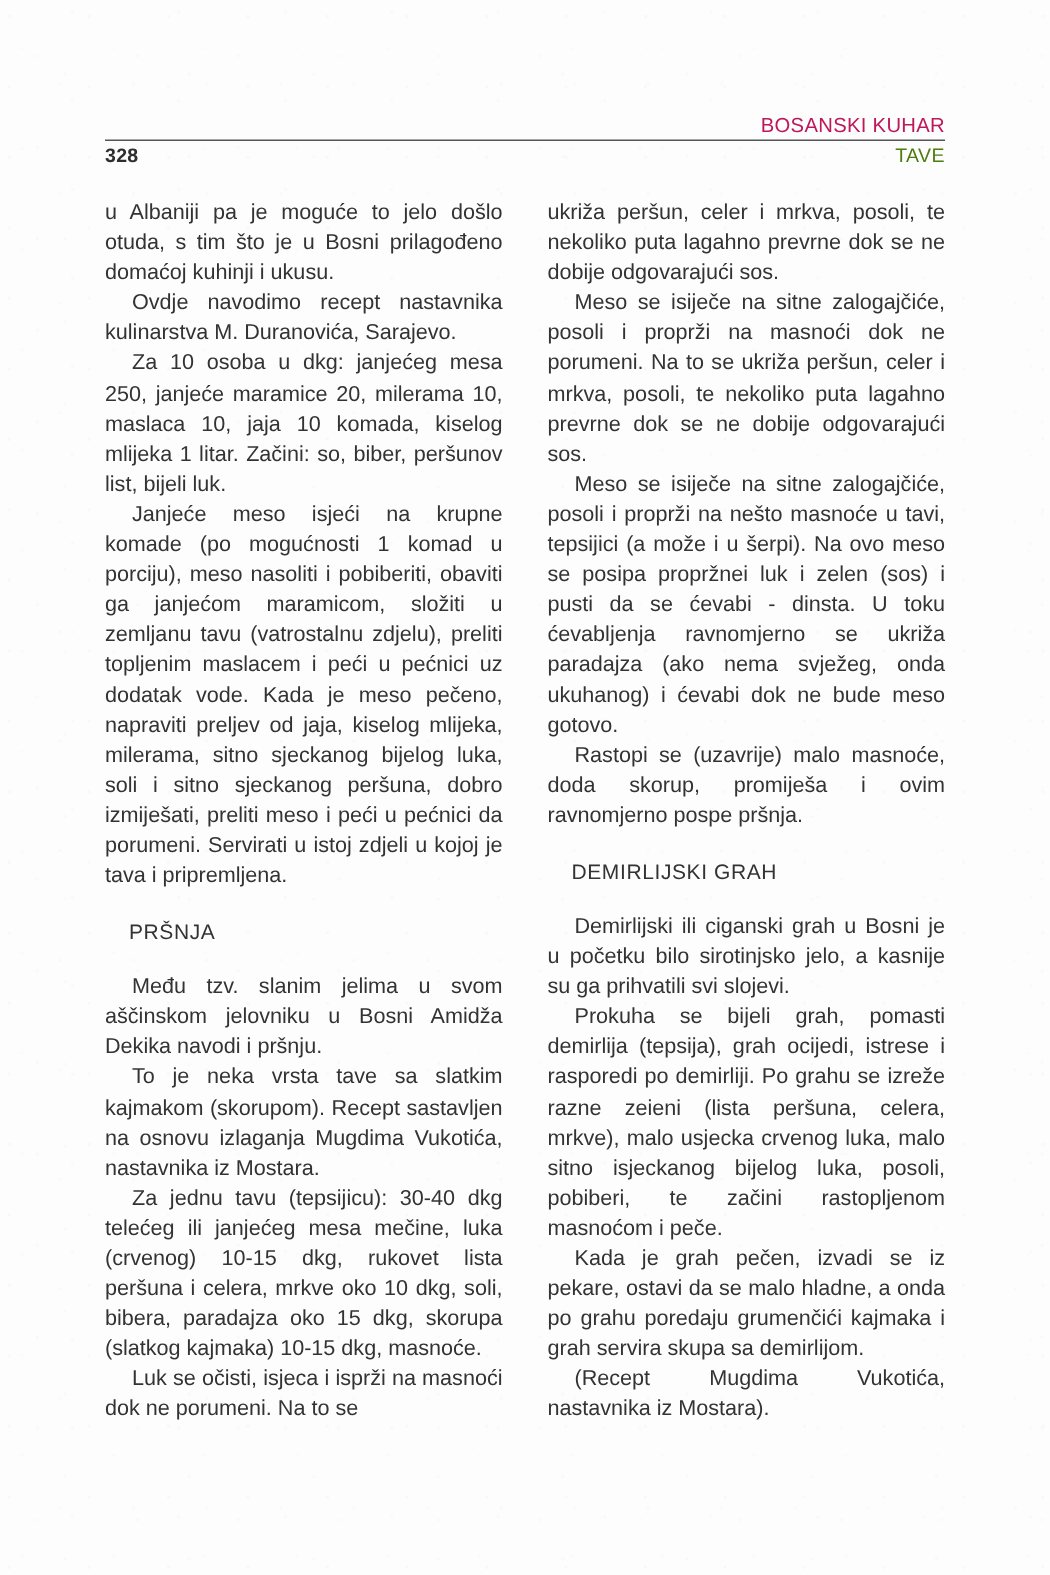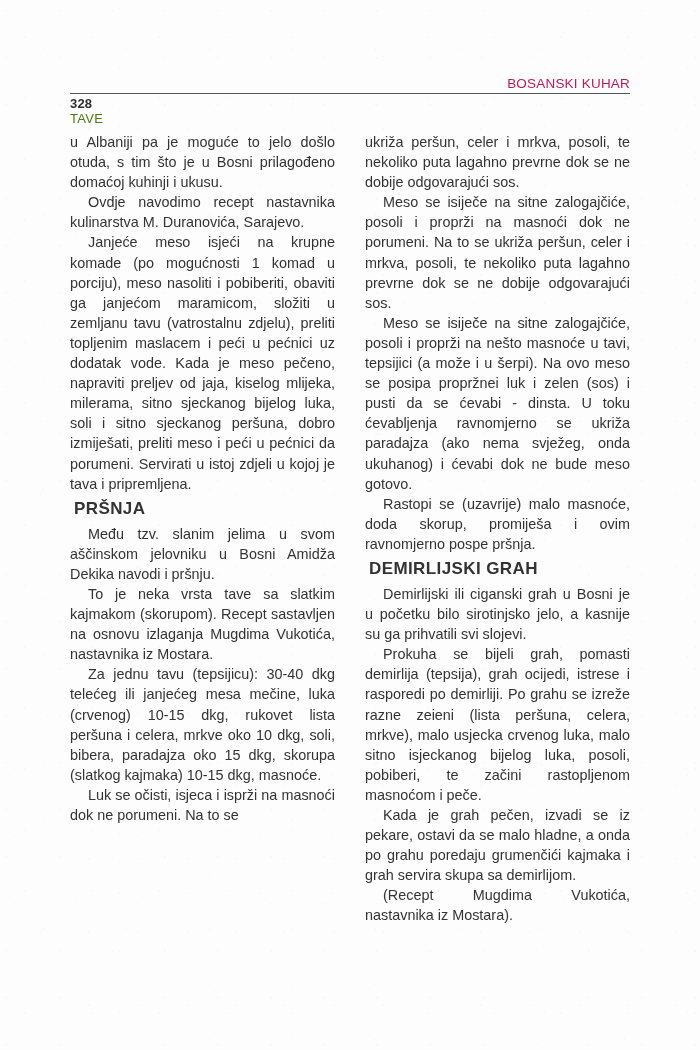--- a/index.html
+++ b/index.html
@@ -58,21 +58,20 @@
     width: 560px;
     height: 0;
     border-top: 1.5px solid #555555;
     margin-top: 2px;
   }
   .header-row {
     display: flex;
     justify-content: space-between;
     align-items: baseline;
     margin-top: 2px;
-    flex-direction: column;
   }
   .page-number {
     font-size: 13px;
     font-weight: bold;
     color: #2e2e2e;
     letter-spacing: 0.2px;
   }
   .header-section {
     font-size: 13px;
     color: #4d7c0f;
@@ -100,23 +99,23 @@
     line-height: 20.1px;
     color: #333333;
     text-indent: 18px;
     hyphens: manual;
   }
   p.para.noindent {
     text-indent: 0;
   }
 
   h2.recipe-title {
-    margin: 4px;
-    font-size: 17px;
-    font-weight: bold;
+    margin: 16px;
+    font-size: 14px;
+    font-weight: normal;
     letter-spacing: 0.4px;
     color: #333333;
     line-height: 22px;
   }
   .gap-before-title { margin-top: 34px; }
   .gap-after-title  { margin-top: 22px; }
 </style>
 </head>
 <body>
 
@@ -131,20 +130,21 @@
       <span class="page-number">328</span>
       <span class="header-section">TAVE</span>
     </div>
   </div>
 
   <div class="columns">
 
     <div class="column">
       <p class="para noindent">u Albaniji pa je moguće to jelo došlo otuda, s tim što je u Bosni prilagođeno domaćoj kuhinji i ukusu.</p>
       <p class="para">Ovdje navodimo recept nastavnika kulinarstva M. Duranovića, Sarajevo.</p>
+      <p class="para">Za 10 osoba u dkg: janjećeg mesa 250, janjeće maramice 20, milerama 10, maslaca 10, jaja 10 komada, kiselog mlijeka 1 litar. Začini: so, biber, peršunov list, bijeli luk.</p>
       <p class="para">Janjeće meso isjeći na krupne komade (po mogućnosti 1 komad u porciju), meso nasoliti i pobiberiti, obaviti ga janjećom maramicom, složiti u zemljanu tavu (vatrostalnu zdjelu), preliti topljenim maslacem i peći u pećnici uz dodatak vode. Kada je meso pečeno, napraviti preljev od jaja, kiselog mlijeka, milerama, sitno sjeckanog bijelog luka, soli i sitno sjeckanog peršuna, dobro izmiješati, preliti meso i peći u pećnici da porumeni. Servirati u istoj zdjeli u kojoj je tava i pripremljena.</p>
 
       <h2 class="recipe-title gap-before-title">PRŠNJA</h2>
 
       <p class="para gap-after-title">Među tzv. slanim jelima u svom aščinskom jelovniku u Bosni Amidža Dekika navodi i pršnju.</p>
       <p class="para">To je neka vrsta tave sa slatkim kajmakom (skorupom). Recept sastavljen na osnovu izlaganja Mugdima Vukotića, nastavnika iz Mostara.</p>
       <p class="para">Za jednu tavu (tepsijicu): 30-40 dkg telećeg ili janjećeg mesa mečine, luka (crvenog) 10-15 dkg, rukovet lista peršuna i celera, mrkve oko 10 dkg, soli, bibera, paradajza oko 15 dkg, skorupa (slatkog kajmaka) 10-15 dkg, masnoće.</p>
       <p class="para">Luk se očisti, isjeca i isprži na masnoći dok ne porumeni. Na to se</p>
     </div>
 

